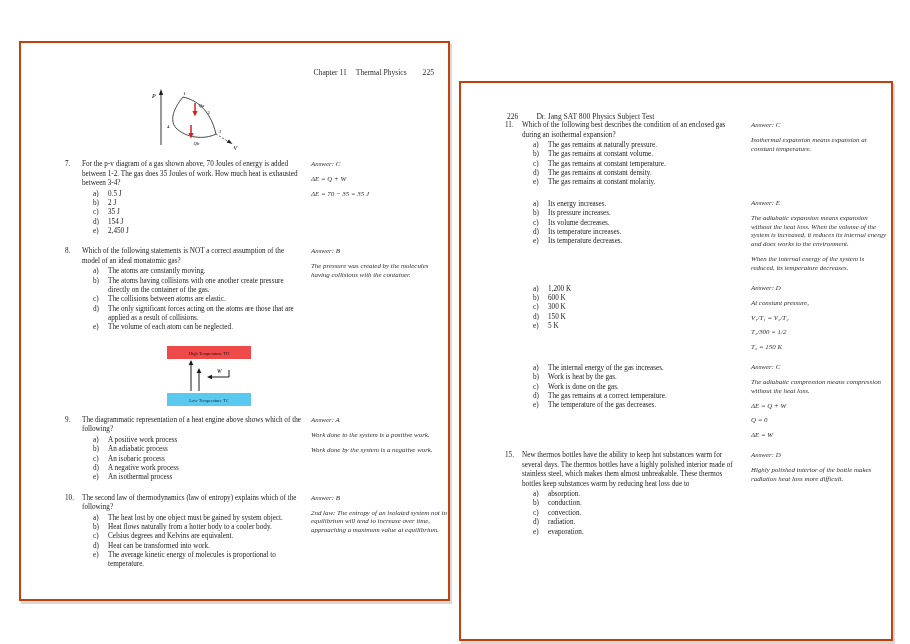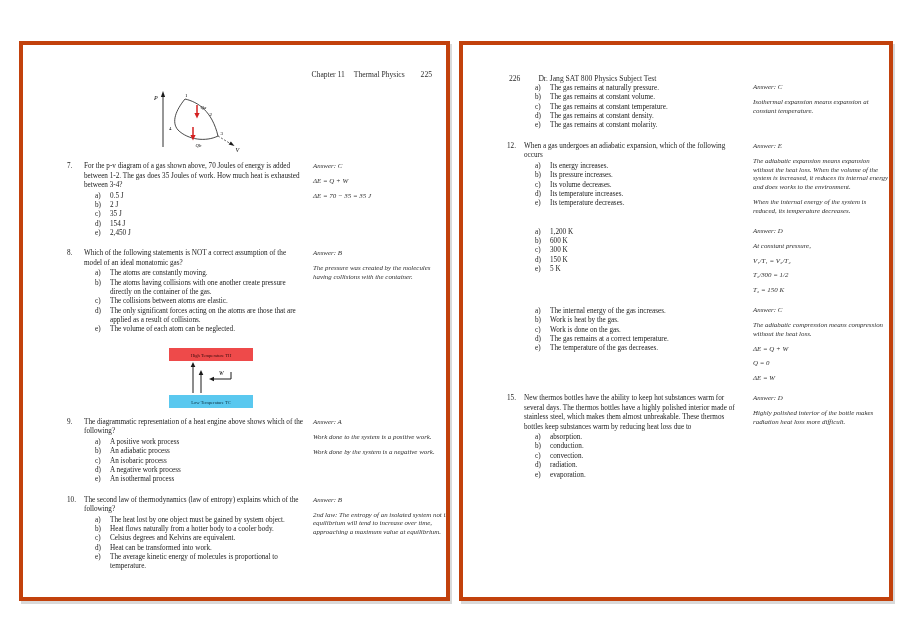--- a/index.html
+++ b/index.html
@@ -1,21 +1,21 @@
 <!DOCTYPE html>
 <html><head>
 <meta charset="utf-8">
 <style>
   html,body{margin:0;padding:0;background:#ffffff;}
   #canvas{position:relative;width:910px;height:644px;background:#ffffff;
           font-family:"Liberation Serif","DejaVu Serif",serif;color:#1a1a1a;overflow:hidden;}
-  .page{position:absolute;top:41px;height:560px;background:#ffffff;border:4px solid #c2410c;
+  .page{position:absolute;top:41px;height:560px;background:#ffffff;border:2px solid #c2410c;
         box-shadow:2px 3px 0 #d9d9d9;box-sizing:border-box;overflow:hidden;}
   #page-left{left:19px;width:431px;}
-  #page-right{left:459px;width:434px;}
+  #page-right{left:459px;width:434px;margin-top:40px;}
   .page-header{font-size:7.6px;color:#2b2b2b;display:flex;align-items:baseline;}
   #page-left .page-header{margin:25px 14px 0 0;justify-content:flex-end;}
   #page-right .page-header{margin:29px 0 0 46px;justify-content:flex-start;}
   .hdr-gap-s{margin-left:9px;}
   .hdr-gap-l{margin-left:18px;}
   .hdr-gap-xl{margin-left:16px;}
   .page-content{padding:0 10px 0 44px;}
   .q-block{display:flex;margin-bottom:11px;}
   .q-main{width:238px;flex:0 0 auto;}
   .q-row{display:flex;}
@@ -219,20 +219,24 @@
   </div>
 
   <div class="page" id="page-right">
     <div class="page-header">
       <span>226</span>
       <span class="hdr-gap-l">Dr. Jang SAT 800 Physics Subject Test</span>
     </div>
     <div class="page-content">
         <div class="q-block">
           <div class="q-main">
+            <div class="q-row">
+              <div class="q-num">11.</div>
+              <div class="q-text">Which of the following best describes the condition of an enclosed gas during an isothermal expansion?</div>
+            </div>
             <div class="choices">
               <div class="choice">
                 <span class="c-key">a)</span>
                 <span class="c-text">The gas remains at naturally pressure.</span>
               </div>
               <div class="choice">
                 <span class="c-key">b)</span>
                 <span class="c-text">The gas remains at constant volume.</span>
               </div>
               <div class="choice">
@@ -249,24 +253,20 @@
               </div>
             </div>
           </div>
           <div class="q-answer">
             <div class="a-label">Answer: C</div>
             <div class="a-para">Isothermal expansion means expansion at constant temperature.</div>
           </div>
         </div>
         <div class="q-block">
           <div class="q-main">
-            <div class="q-row">
-              <div class="q-num">12.</div>
-              <div class="q-text">When a gas undergoes an adiabatic expansion, which of the following occurs</div>
-            </div>
             <div class="choices">
               <div class="choice">
                 <span class="c-key">a)</span>
                 <span class="c-text">Its energy increases.</span>
               </div>
               <div class="choice">
                 <span class="c-key">b)</span>
                 <span class="c-text">Its pressure increases.</span>
               </div>
               <div class="choice">

